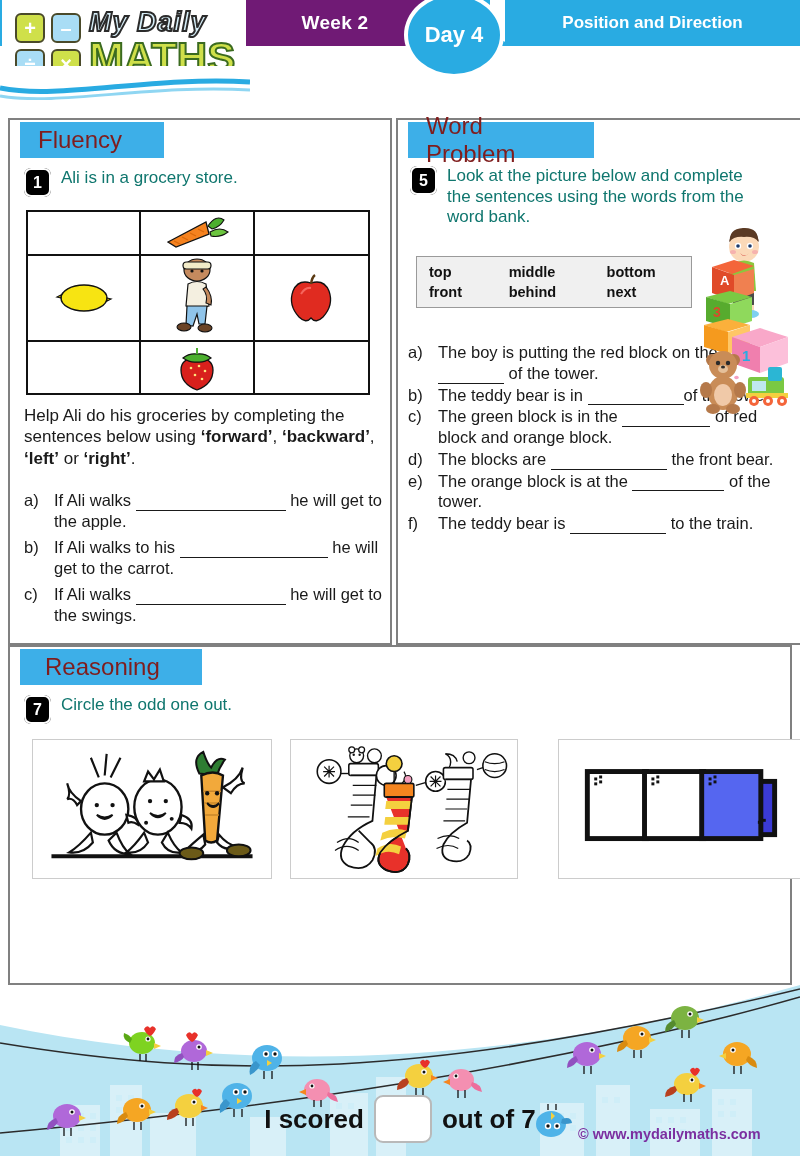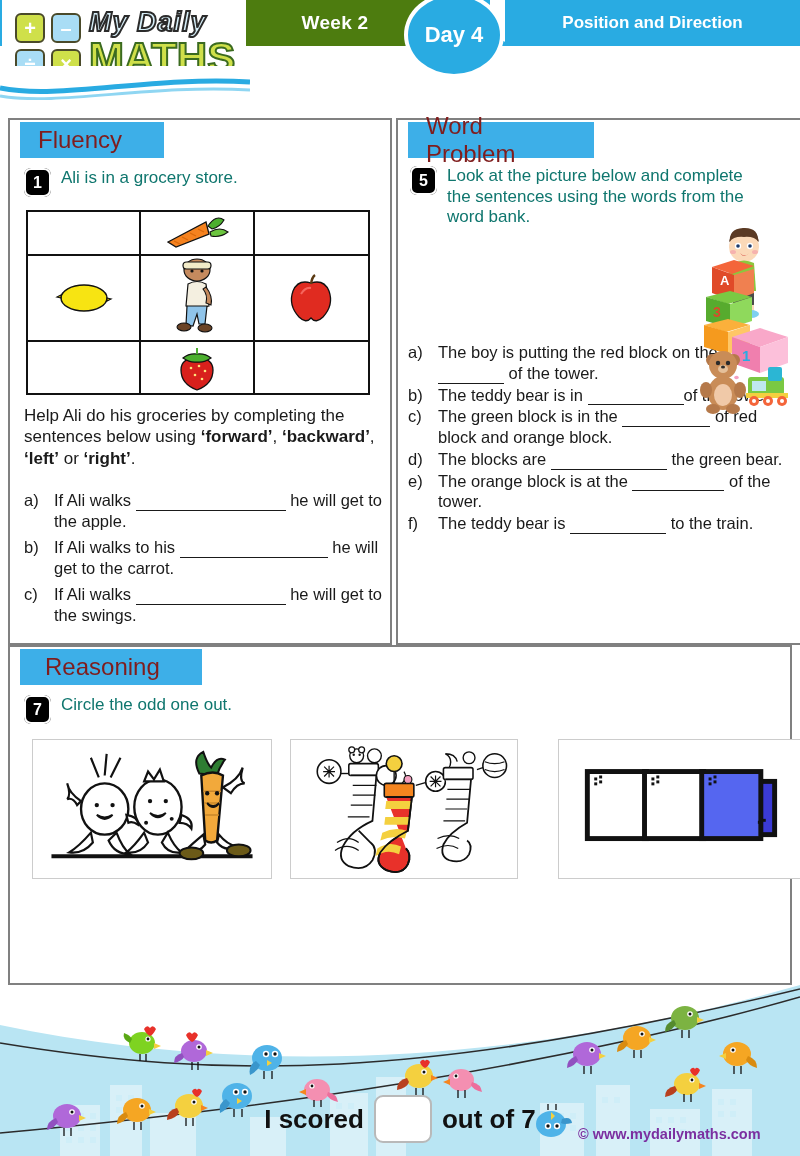--- a/index.html
+++ b/index.html
@@ -6,21 +6,21 @@
   body{
     width:800px;height:1156px;position:relative;overflow:hidden;
     background:#ffffff;
     font-family:"Liberation Sans", sans-serif;
     -webkit-font-smoothing:antialiased;
   }
 
   
   .header{position:absolute;left:0;top:0;width:800px;height:100px;}
   .hdr-bar{position:absolute;left:0;top:0;width:800px;height:46px;background:#29abe2;}
-  .hdr-week{position:absolute;left:240px;top:0;width:190px;height:46px;background:#4d7c0f;
+  .hdr-week{position:absolute;left:240px;top:0;width:190px;height:46px;background:#701a75;
             display:flex;align-items:center;justify-content:center;}
   .hdr-week span{color:#ffffff;font-size:19px;font-weight:bold;letter-spacing:.3px;}
   .hdr-topic{position:absolute;left:505px;top:0;width:295px;height:46px;background:#29abe2;
              display:flex;align-items:center;justify-content:center;}
   .hdr-topic span{color:#ffffff;font-size:17px;font-weight:bold;}
   .day-badge{position:absolute;left:404px;top:-8px;width:100px;height:86px;border-radius:50%;
              background:#29abe2;border:4px solid #ffffff;display:flex;align-items:center;
              justify-content:center;box-sizing:border-box;}
   .day-badge span{color:#ffffff;font-size:22px;font-weight:bold;}
   .hdr-notch{position:absolute;left:370px;top:0;width:50px;height:46px;background:#ffffff;border-radius:0 0 40px 0;}
@@ -240,37 +240,49 @@
 <div class="panel p-word">
   <div class="sec-tab tab-word">
     <span>Word Problem</span>
   </div>
 
   <div class="wp-q qrow">
     <div class="qnum">5</div>
     <div class="qtext">Look at the picture below and complete the sentences using the words from the word bank.</div>
   </div>
 
+  <div class="wordbank">
+    <div class="wb-row">
+      <div class="wb-c1">top</div>
+      <div class="wb-c2">middle</div>
+      <div class="wb-c3">bottom</div>
+    </div>
+    <div class="wb-row">
+      <div class="wb-c1">front</div>
+      <div class="wb-c2">behind</div>
+      <div class="wb-c3">next</div>
+    </div>
+  </div>
 
   <div class="wp-list">
     <div class="li">
       <div class="lbl">a)</div>
       <div class="bdy" style="width:268px"><span>The boy is putting the red block on the </span><span class="bl" style="width:66px"></span><span> of the tower.</span></div>
     </div>
     <div class="li">
       <div class="lbl">b)</div>
       <div class="bdy"><span>The teddy bear is in </span><span class="bl" style="width:96px"></span><span>of the tower.</span></div>
     </div>
     <div class="li">
       <div class="lbl">c)</div>
       <div class="bdy"><span>The green block is in the </span><span class="bl" style="width:88px"></span><span> of red block and orange block.</span></div>
     </div>
     <div class="li">
       <div class="lbl">d)</div>
-      <div class="bdy"><span>The blocks are </span><span class="bl" style="width:116px"></span><span> the green bear.</span></div>
+      <div class="bdy"><span>The blocks are </span><span class="bl" style="width:116px"></span><span> the front bear.</span></div>
     </div>
     <div class="li">
       <div class="lbl">e)</div>
       <div class="bdy"><span>The orange block is at the </span><span class="bl" style="width:92px"></span><span> of the tower.</span></div>
     </div>
     <div class="li">
       <div class="lbl">f)</div>
       <div class="bdy"><span>The teddy bear is </span><span class="bl" style="width:96px"></span><span> to the train.</span></div>
     </div>
   </div>

